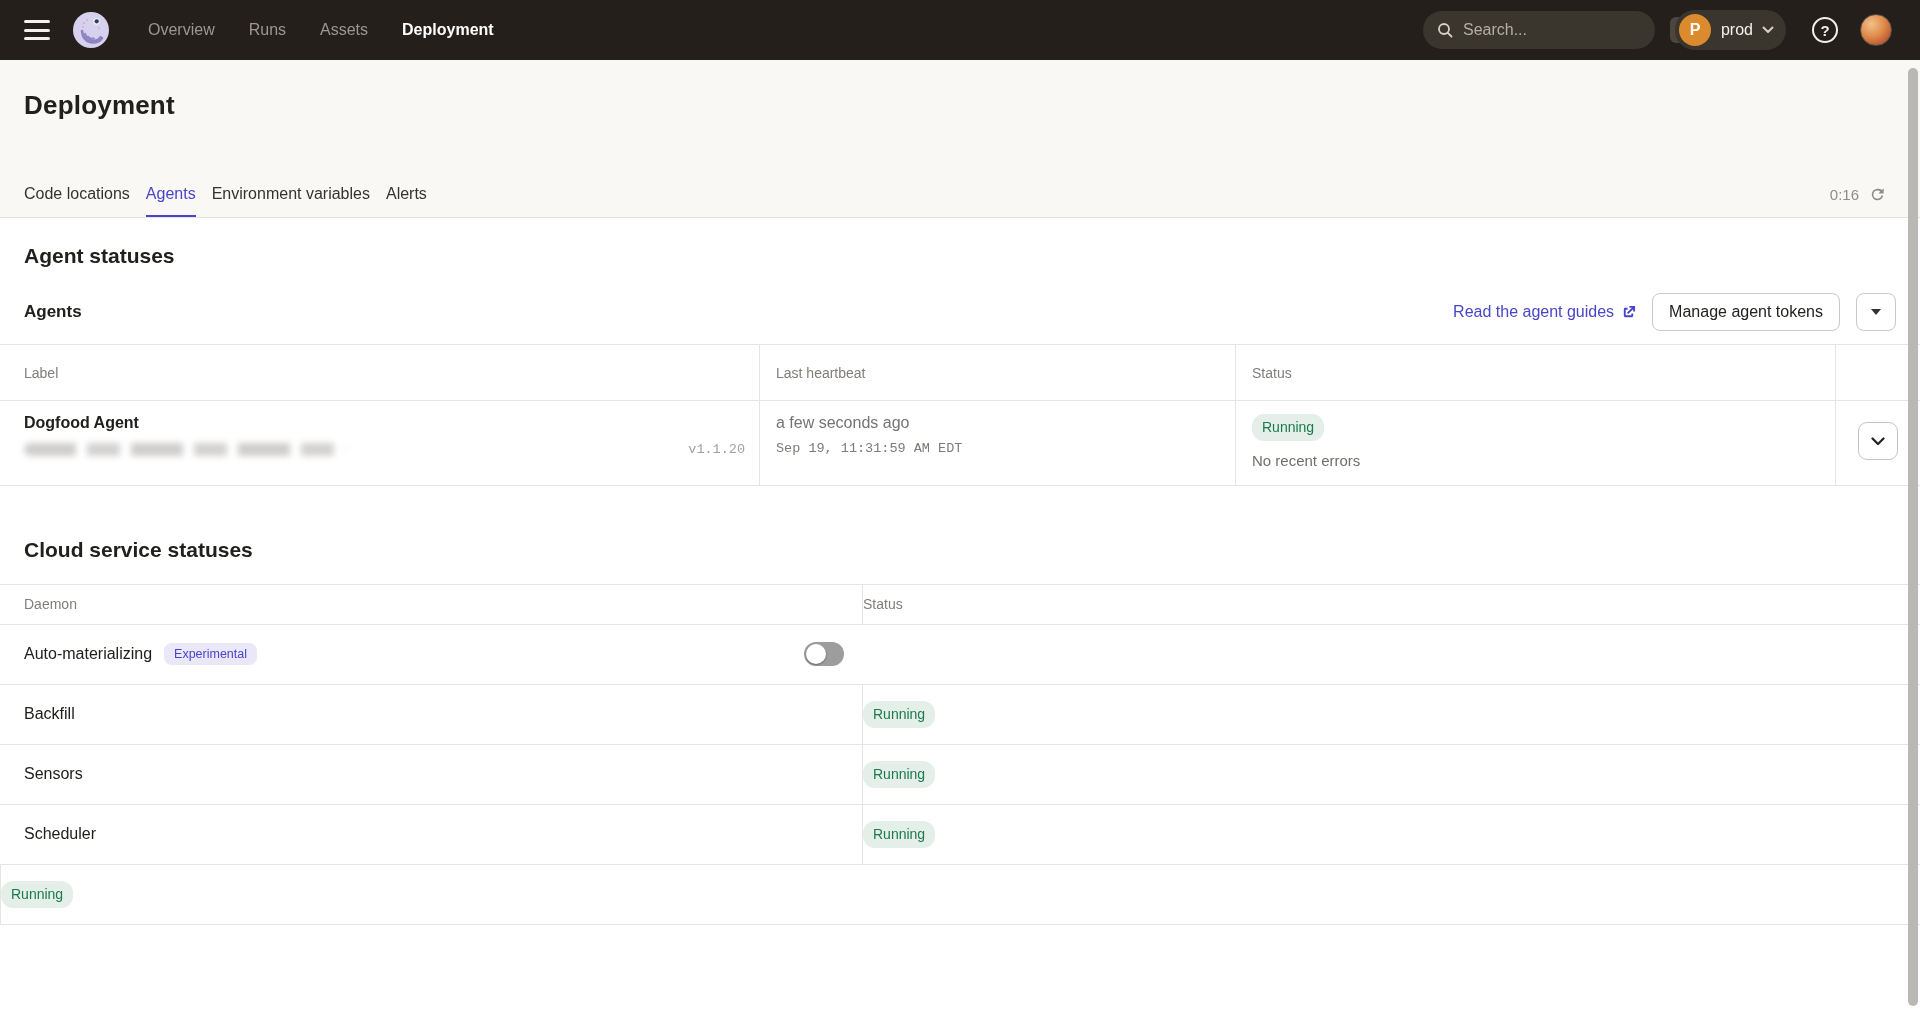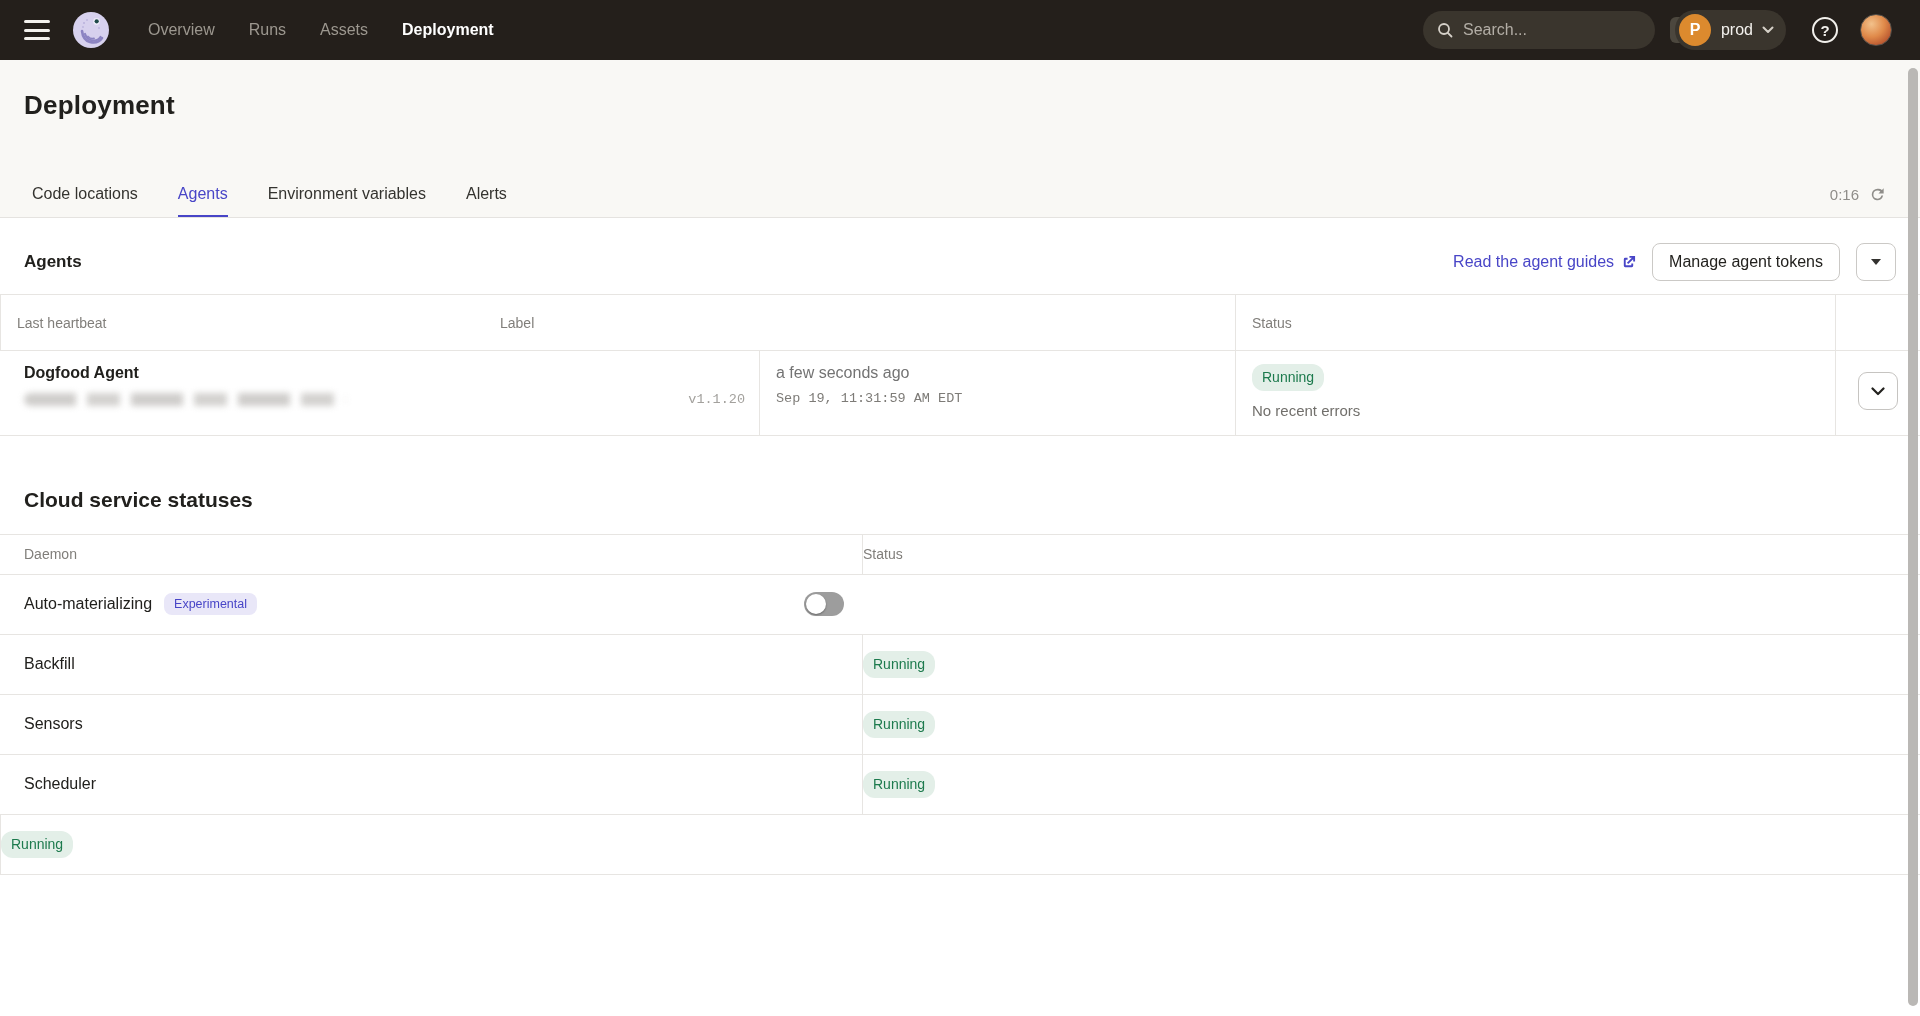--- a/index.html
+++ b/index.html
@@ -36,21 +36,21 @@
     font-weight:700; display:flex; align-items:center; justify-content:center; cursor:pointer; }
   .user-avatar { margin-left:22px; width:32px; height:32px; border-radius:50%;
     background:radial-gradient(circle at 35% 30%, #f2c18b 0%, #e08a4a 45%, #b7542e 80%, #8e3c22 100%);
     border:1px solid #55504a; cursor:pointer; }
 
   
   .header-strip { height:158px; background:#f9f8f5; border-bottom:1px solid #e5e3e0;
     position:relative; }
   .page-title { position:absolute; left:24px; top:30px; font-size:26px; font-weight:600;
     color:#21201d; letter-spacing:.2px; }
-  .tabs { position:absolute; left:32px; bottom:0; display:flex; gap:40px; }
+  .tabs { position:absolute; left:24px; bottom:0; display:flex; gap:16px; }
   .tab { font-size:16px; font-weight:500; color:#34332f; padding-bottom:12px;
     border-bottom:2px solid transparent; cursor:pointer; text-decoration:none; }
   .tab.active { color:#4845c7; border-bottom-color:#4845c7; }
   .refresh-indicator { position:absolute; right:34px; bottom:14px; display:flex;
     align-items:center; gap:10px; color:#8f8d89; font-size:15px; }
   .refresh-btn { background:none; border:none; cursor:pointer; display:flex; }
 
   
   .section-title { font-size:21px; font-weight:700; color:#21201d; margin:26px 24px 0; }
   .agents-toolbar { display:flex; align-items:center; justify-content:space-between;
@@ -190,20 +190,21 @@
     <button class="refresh-btn">
       <svg width="17" height="17" viewBox="0 0 16 16">
           <path d="M8 2.6a5.4 5.4 0 1 0 5.3 6.4h-1.6A3.85 3.85 0 1 1 8 4.15c1.05 0 2 .42 2.7 1.1L8.9 7.05h4.9V2.15l-1.6 1.6A5.37 5.37 0 0 0 8 2.6z" fill="#8f8d89"></path>
         </svg>
     </button>
   </div>
 </div>
 
 <main>
 
+  <h2 class="section-title">Agent statuses</h2>
 
   <div class="agents-toolbar">
     <div class="subsection-title">Agents</div>
     <div class="toolbar-right">
       <a class="guides-link" href="#">
         <span>Read the agent guides</span>
         <span class="icon">
           <svg width="15" height="15" viewBox="0 0 16 16">
               <path d="M3 4.5A1.5 1.5 0 0 1 4.5 3H7v2H5v6h6V9h2v2.5A1.5 1.5 0 0 1 11.5 13h-7A1.5 1.5 0 0 1 3 11.5v-7z" fill="#4845c7"></path>
               <path d="M9 1h6v6h-2V4.4L7.7 9.7 6.3 8.3 11.6 3H9V1z" fill="#4845c7"></path>
@@ -212,22 +213,22 @@
       </a>
       <button class="btn">Manage agent tokens</button>
       <button class="btn btn-caret">
         <span class="caret-down"></span>
       </button>
     </div>
   </div>
 
   <div class="tbl agents-tbl">
     <div class="tr head">
+      <div class="th cell a-c1">Label</div>
       <div class="th cell a-c2">Last heartbeat</div>
-      <div class="th cell a-c1">Label</div>
       <div class="th cell a-c3">Status</div>
       <div class="a-c4"></div>
     </div>
     <div class="tr agent-row">
       <div class="cell a-c1">
         <div class="agent-label-line1">Dogfood Agent</div>
         <div class="agent-label-line2">
           <div class="redacted-id"></div>
           <span class="version">v1.1.20</span>
         </div>

